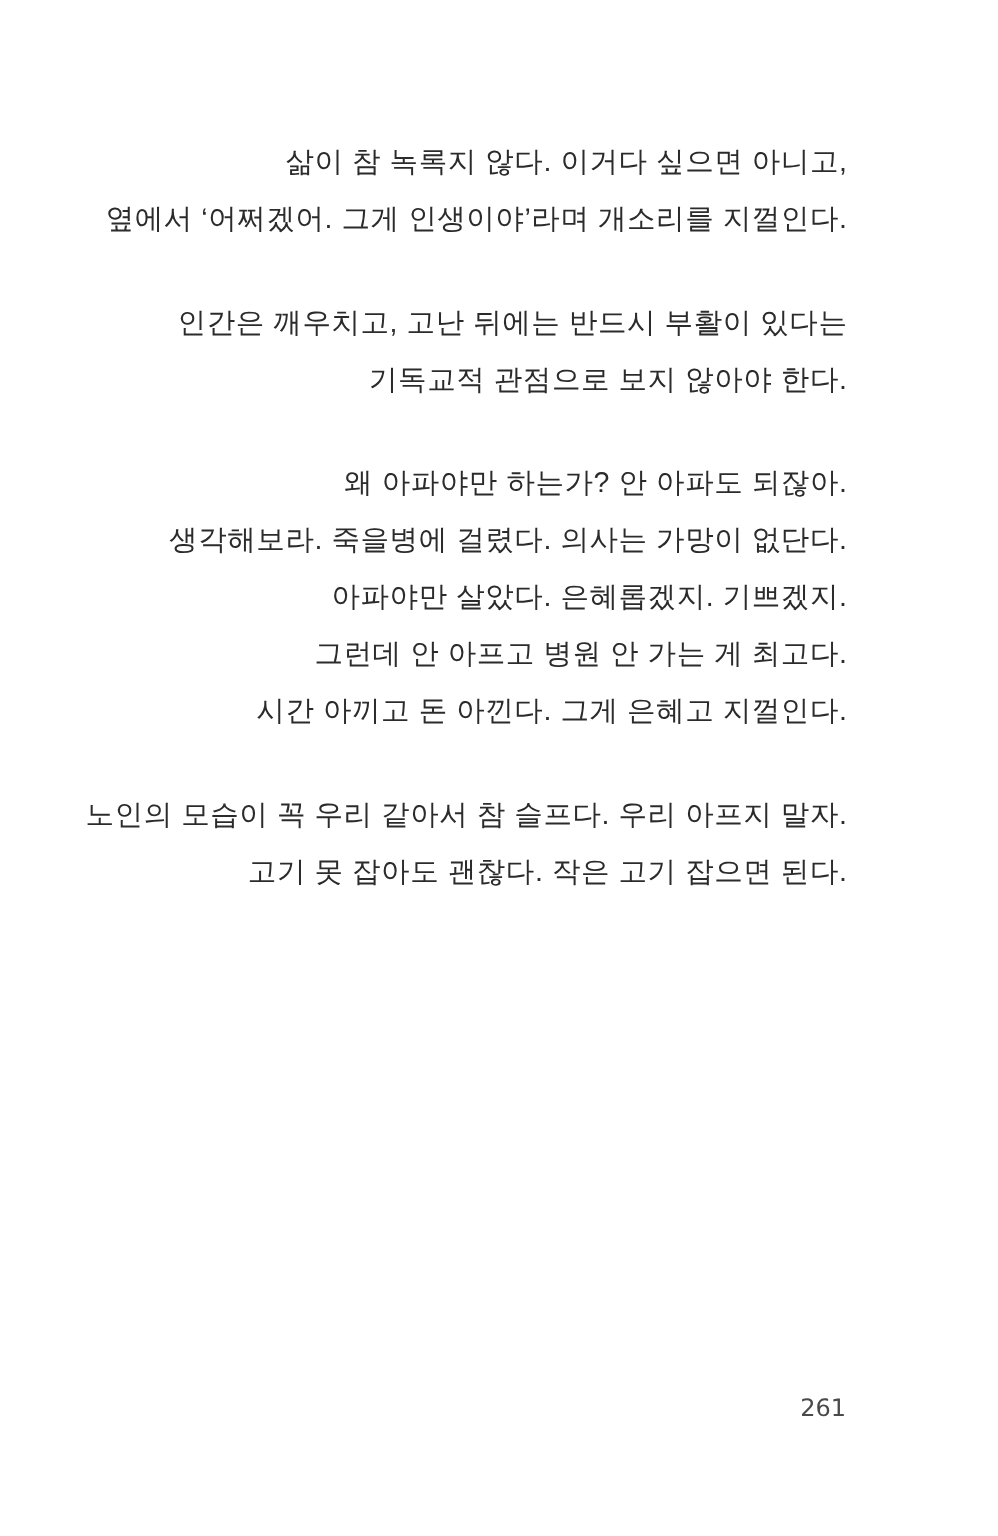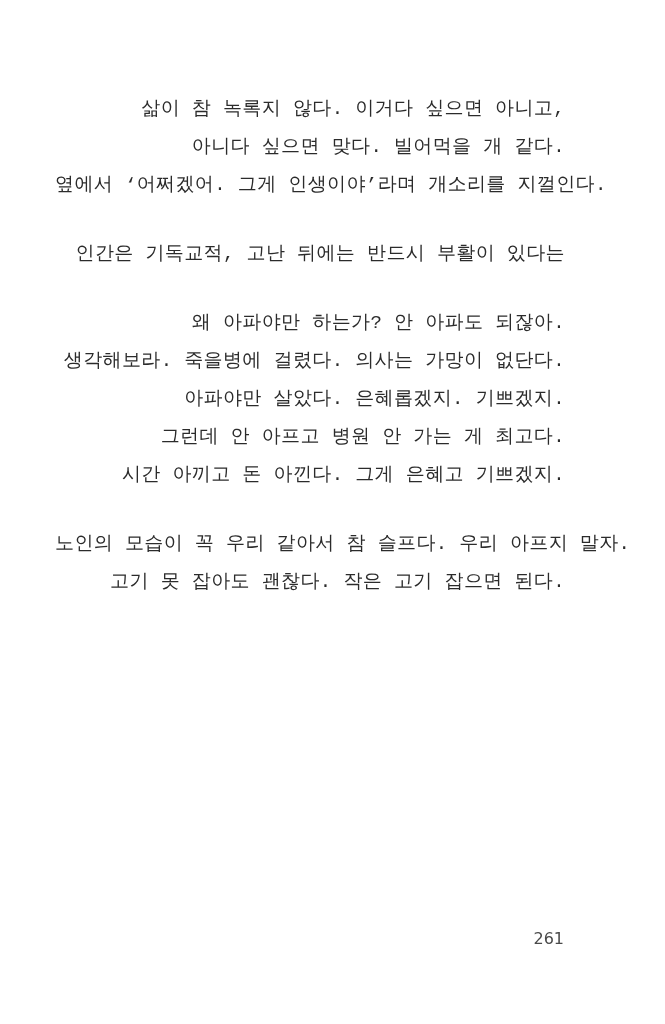--- a/index.html
+++ b/index.html
@@ -19,21 +19,21 @@
     width: 665px;
     height: 1024px;
     background: var(--bg);
   }
   .text-area {
     position: absolute;
     top: 90px;
     left: 55px;
     right: 100px;
     text-align: right;
-    font-family: Liberation Mono, monospace;
+    font-family: Liberation Sans, sans-serif;
     font-size: 19px;
     line-height: 38px;
     letter-spacing: 0.02em;
     color: var(--text);
   }
   .para {
     margin-bottom: 31px;
   }
   .para:last-child { margin-bottom: 12px; }
   .line {
@@ -55,36 +55,36 @@
 </style>
 </head>
 <body>
 
 <div class="book-page">
 
   <main class="text-area">
 
     <p class="para">
       <span class="line">삶이 참 녹록지 않다. 이거다 싶으면 아니고,</span>
-      <span class="line">아니다 싶으면 맞다. 빌어먹을 개 같다.</span>
       <span class="line">옆에서 ‘어쩌겠어. 그게 인생이야’라며 개소리를 지껄인다.</span>
     </p>
 
 
 
     <p class="para">
-      <span class="line">인간은 기독교적, 고난 뒤에는 반드시 부활이 있다는</span>
+      <span class="line">인간은 깨우치고, 고난 뒤에는 반드시 부활이 있다는</span>
+      <span class="line">기독교적 관점으로 보지 않아야 한다.</span>
     </p>
 
     <p class="para">
       <span class="line">왜 아파야만 하는가? 안 아파도 되잖아.</span>
       <span class="line">생각해보라. 죽을병에 걸렸다. 의사는 가망이 없단다.</span>
       <span class="line">아파야만 살았다. 은혜롭겠지. 기쁘겠지.</span>
       <span class="line">그런데 안 아프고 병원 안 가는 게 최고다.</span>
-      <span class="line">시간 아끼고 돈 아낀다. 그게 은혜고 기쁘겠지.</span>
+      <span class="line">시간 아끼고 돈 아낀다. 그게 은혜고 지껄인다.</span>
     </p>
 
     <p class="para">
       <span class="line">노인의 모습이 꼭 우리 같아서 참 슬프다. 우리 아프지 말자.</span>
       <span class="line">고기 못 잡아도 괜찮다. 작은 고기 잡으면 된다.</span>
     </p>
 
   </main>
 
   <footer class="page-footer">

